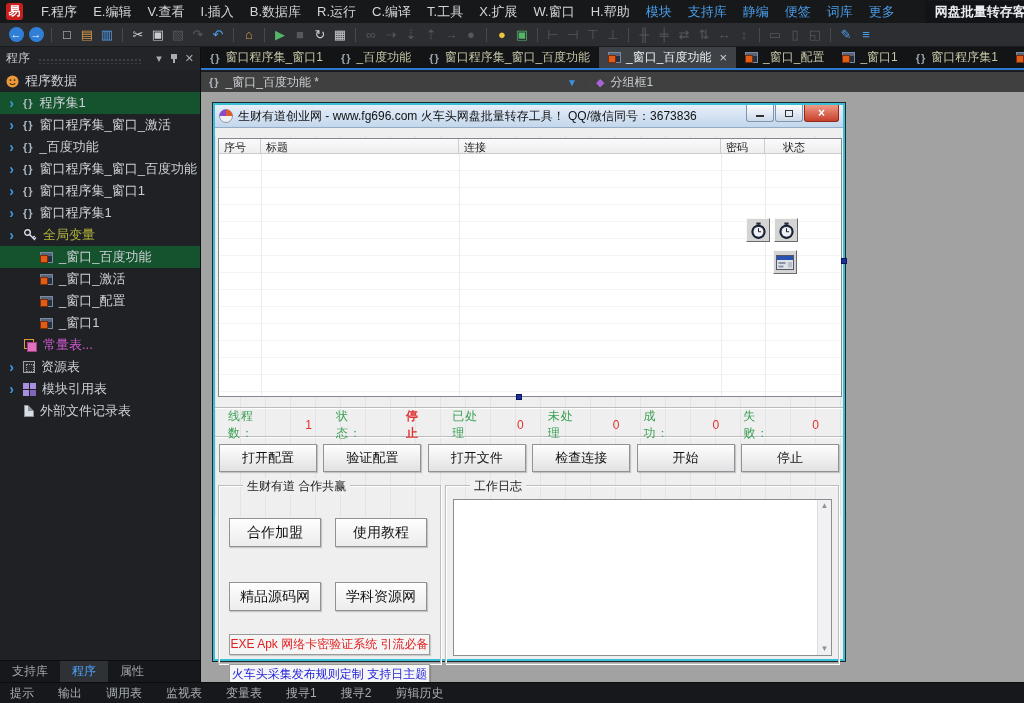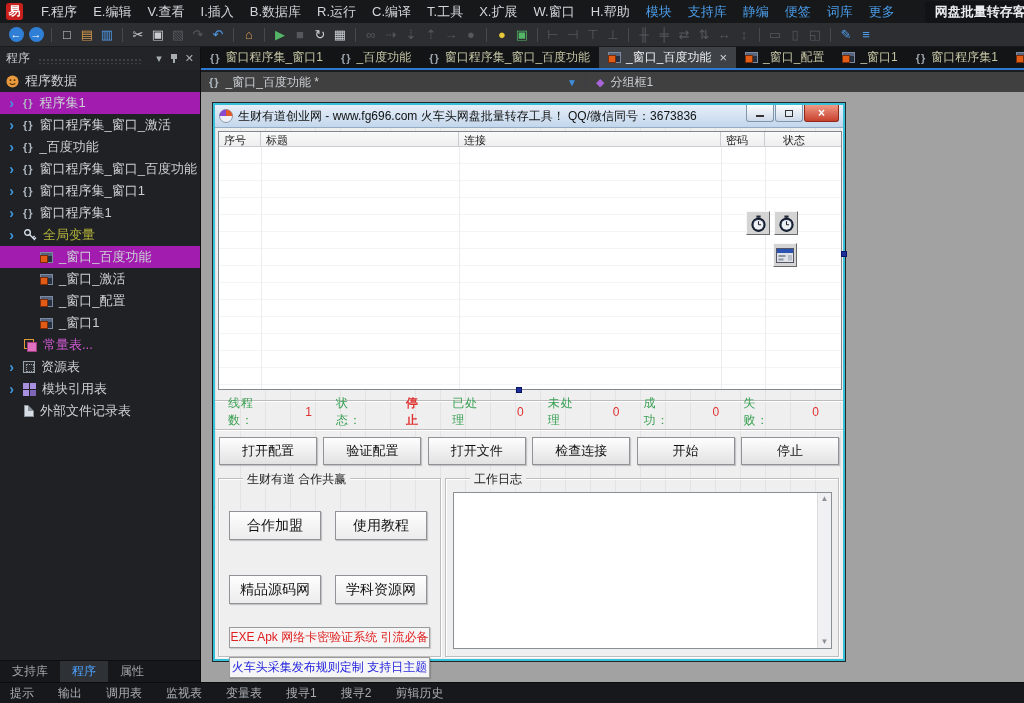--- a/index.html
+++ b/index.html
@@ -25,21 +25,21 @@
   
   .sidebar{position:absolute;top:47px;left:0;width:201px;bottom:21px;background:#1f2125;border-right:1px solid #0d0e10;}
   .sb-header{height:23px;display:flex;align-items:center;padding:0 6px;background:#222428;color:#c8cbd0;font-size:12px;}
   .sb-dots{flex:1;height:6px;margin:4px 8px 0;background-image:radial-gradient(#3c4046 1px,transparent 1px);background-size:4px 4px;}
   .sb-ctl{color:#a8adb2;font-size:11px;margin-left:7px;}
   .ic-pin{position:relative;width:8px;height:11px;display:inline-block;margin-left:8px;}
   .ic-pin::before{content:"";position:absolute;left:1px;top:1px;width:6px;height:5px;background:#a8adb2;}
   .ic-pin::after{content:"";position:absolute;left:3.5px;top:6px;width:1.5px;height:4px;background:#a8adb2;}
   .tree{position:absolute;top:23px;left:0;right:0;bottom:22px;overflow:hidden;}
   .trow{display:flex;align-items:center;height:22px;font-size:13px;color:#ccd0d4;padding-left:6px;gap:6px;white-space:nowrap;}
-  .trow.sel{background:#a21caf;}
+  .trow.sel{background:#14532d;}
   .ind1{padding-left:24px;align-items:center;}
   .ind2{padding-left:40px;}
   .chev{flex:none;width:11px;text-align:center;color:#3f9be0;font-size:14px;font-weight:bold;line-height:1;}
   .chev::before{content:"›";}
   .chev.down{transform:rotate(90deg);}
   .ic-braces{flex:none;color:#aeb6bf;font-weight:bold;font-size:11px;letter-spacing:1px;}
   .ic-braces::before{content:"{}";}
   .ic-form{flex:none;width:13px;height:11px;background:#26303e;border:1px solid #7d8aa0;position:relative;}
   .ic-form::before{content:"";position:absolute;left:0;top:0;right:0;height:3px;background:#55657f;}
   .ic-form::after{content:"";position:absolute;left:-1px;bottom:-1px;width:6px;height:6px;background:#e05c17;border:1px solid #7a2d08;}
@@ -80,35 +80,35 @@
 
   
   .form{position:absolute;left:12px;top:11px;width:632px;height:558px;border:2px solid #38bfd8;box-shadow:0 0 0 1px #23262a;background:#efefef;}
   .ftitle{height:23px;background:linear-gradient(#e6eef9,#c3d7ec);border-bottom:1px solid #96abc4;display:flex;align-items:center;padding:0 4px;font-size:12px;color:#111;}
   .ftitle .txt{margin-left:5px;}
   .fbtns{margin-left:auto;display:flex;gap:1px;align-items:flex-start;height:100%;}
   .fbtn{width:28px;height:17px;border:1px solid #7c8fa0;border-color:#8096ac;background:linear-gradient(#fcfdfe,#cddaea);display:flex;align-items:center;justify-content:center;border-radius:0 0 3px 3px;border-top:none;}
   .fbtn .mingl{width:8px;height:2px;background:#333;margin-top:6px;}
   .fbtn .maxgl{width:8px;height:7px;border:1px solid #333;}
   .fbtn.close{width:35px;background:linear-gradient(#f09a86,#c7402c);border-color:#8e2a19;color:#fff;font-weight:bold;font-size:12px;line-height:1;}
-  .fbody{position:relative;height:382px;background-image:repeating-linear-gradient(90deg,#e3e3e3 0 1px,transparent 1px 25px);}
+  .fbody{position:relative;height:382px;background-image:repeating-linear-gradient(90deg,#e3e3e3 0 1px,transparent 1px 25px);margin-top:7px;}
 
   
   .lv{position:absolute;left:3px;top:3px;width:624px;height:259px;background:#fff;border:1px solid #828790;}
   .lvh{display:flex;height:15px;background:linear-gradient(#fafafa,#eee);border-bottom:1px solid #c9ccd1;font-size:11px;color:#222;}
   .lvc{border-right:1px solid #c9ccd1;padding:1px 0 0 5px;white-space:nowrap;overflow:hidden;flex:none;}
   .lv-body{position:absolute;left:0;right:0;top:15px;bottom:0;background-image:repeating-linear-gradient(#fff 0 16px,#f4f4f6 16px 17px);}
   .lvline{position:absolute;top:0;bottom:0;width:1px;background:#ececf0;}
 
   
   .comp{position:absolute;width:24px;height:24px;background:#d4d4d4;border:1px solid;border-color:#f8f8f8 #6a6a6a #6a6a6a #f8f8f8;display:flex;align-items:center;justify-content:center;}
   .handle{position:absolute;width:6px;height:6px;background:#1c2e9e;border:1px solid #0a1560;}
 
   
-  .srow{position:absolute;left:0;right:0;top:272px;height:30px;border-top:1px solid #bcbcbc;border-bottom:1px solid #bcbcbc;box-shadow:inset 0 1px 0 #fff,0 1px 0 #fff;display:flex;align-items:flex-end;padding-left:13px;font-size:12px;}
+  .srow{position:absolute;left:0;right:0;top:272px;height:30px;border-top:1px solid #bcbcbc;border-bottom:1px solid #bcbcbc;box-shadow:inset 0 1px 0 #fff,0 1px 0 #fff;display:flex;align-items:flex-start;padding-left:13px;font-size:12px;}
   .sp{display:flex;align-items:center;margin-right:24px;}
   .sp .lab{color:#3aa054;letter-spacing:1px;}
   .sp .val{color:#e03030;margin-left:30px;}
   .sp .val.b{font-weight:bold;}
 
   
   .btnrow{position:absolute;left:4px;right:4px;top:309px;height:29px;display:flex;justify-content:space-between;}
   .abtn{width:98px;height:28px;border:1px solid #8f9398;background:linear-gradient(#fefefe,#ededed 60%,#e2e2e2);font-size:13px;color:#111;display:flex;align-items:center;justify-content:center;box-shadow:1px 1px 1px rgba(0,0,0,.18);}
 
   

